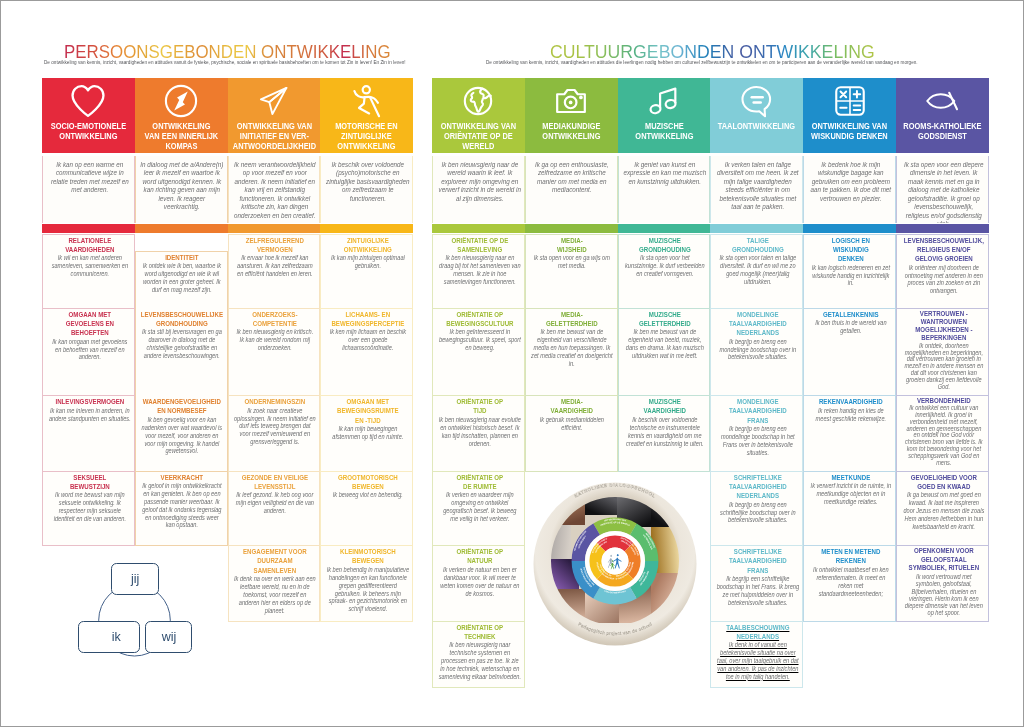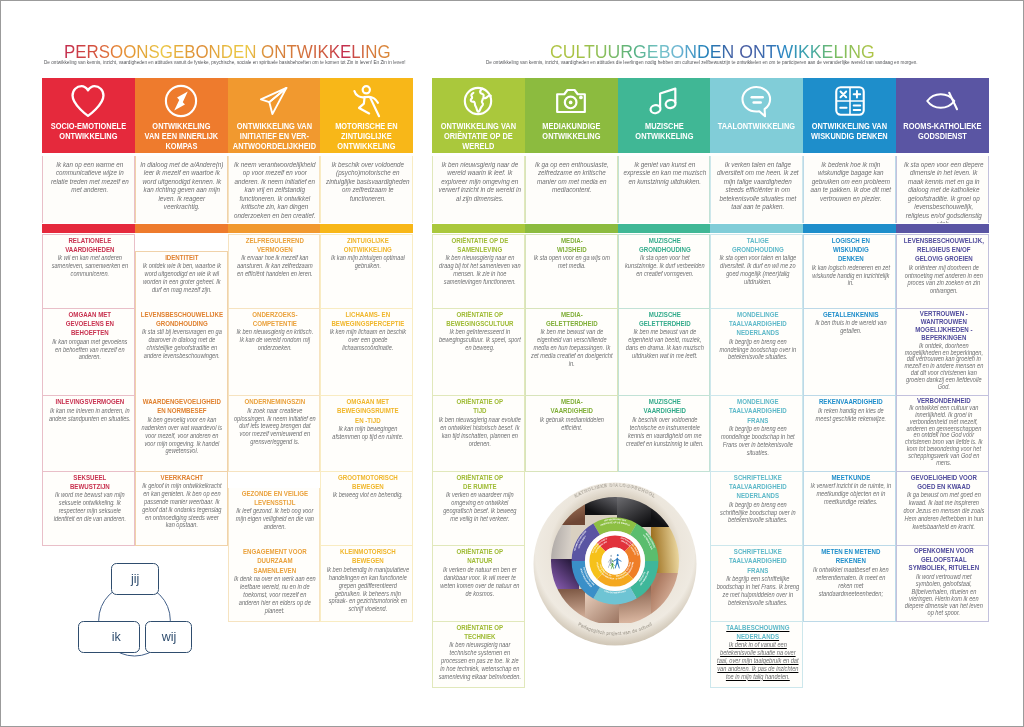--- a/index.html
+++ b/index.html
@@ -189,21 +189,21 @@
 COMPETENTIE</p>
             <p class="cb">Ik ben nieuwsgierig en kritisch. Ik kan de wereld rondom mij onderzoeken.</p>
           </div>
         </div>
         <div class="cell" style="top: 318.5px; height: 75.5px; border-color: rgb(246, 227, 192);">
           <div class="cell-inner">
             <p class="ct" style="color: rgb(234, 161, 59);">ONDERNEMINGSZIN</p>
             <p class="cb">Ik zoek naar creatieve oplossingen. Ik neem initiatief en durf iets teweeg brengen dat voor mezelf vernieuwend en grensverleggend is.</p>
           </div>
         </div>
-        <div class="cell" style="top: 410px; height: 74.5px; border-color: rgb(246, 227, 192);">
+        <div class="cell" style="top: 394px; height: 74.5px; border-color: rgb(246, 227, 192);">
           <div class="cell-inner">
             <p class="ct" style="color: rgb(234, 161, 59);">GEZONDE EN VEILIGE
 LEVENSSTIJL</p>
             <p class="cb">Ik leef gezond. Ik heb oog voor mijn eigen veiligheid en die van anderen.</p>
           </div>
         </div>
         <div class="cell" style="top: 468.5px; height: 75.5px; border-color: rgb(246, 227, 192);">
           <div class="cell-inner">
             <p class="ct" style="color: rgb(234, 161, 59);">ENGAGEMENT VOOR
 DUURZAAM

